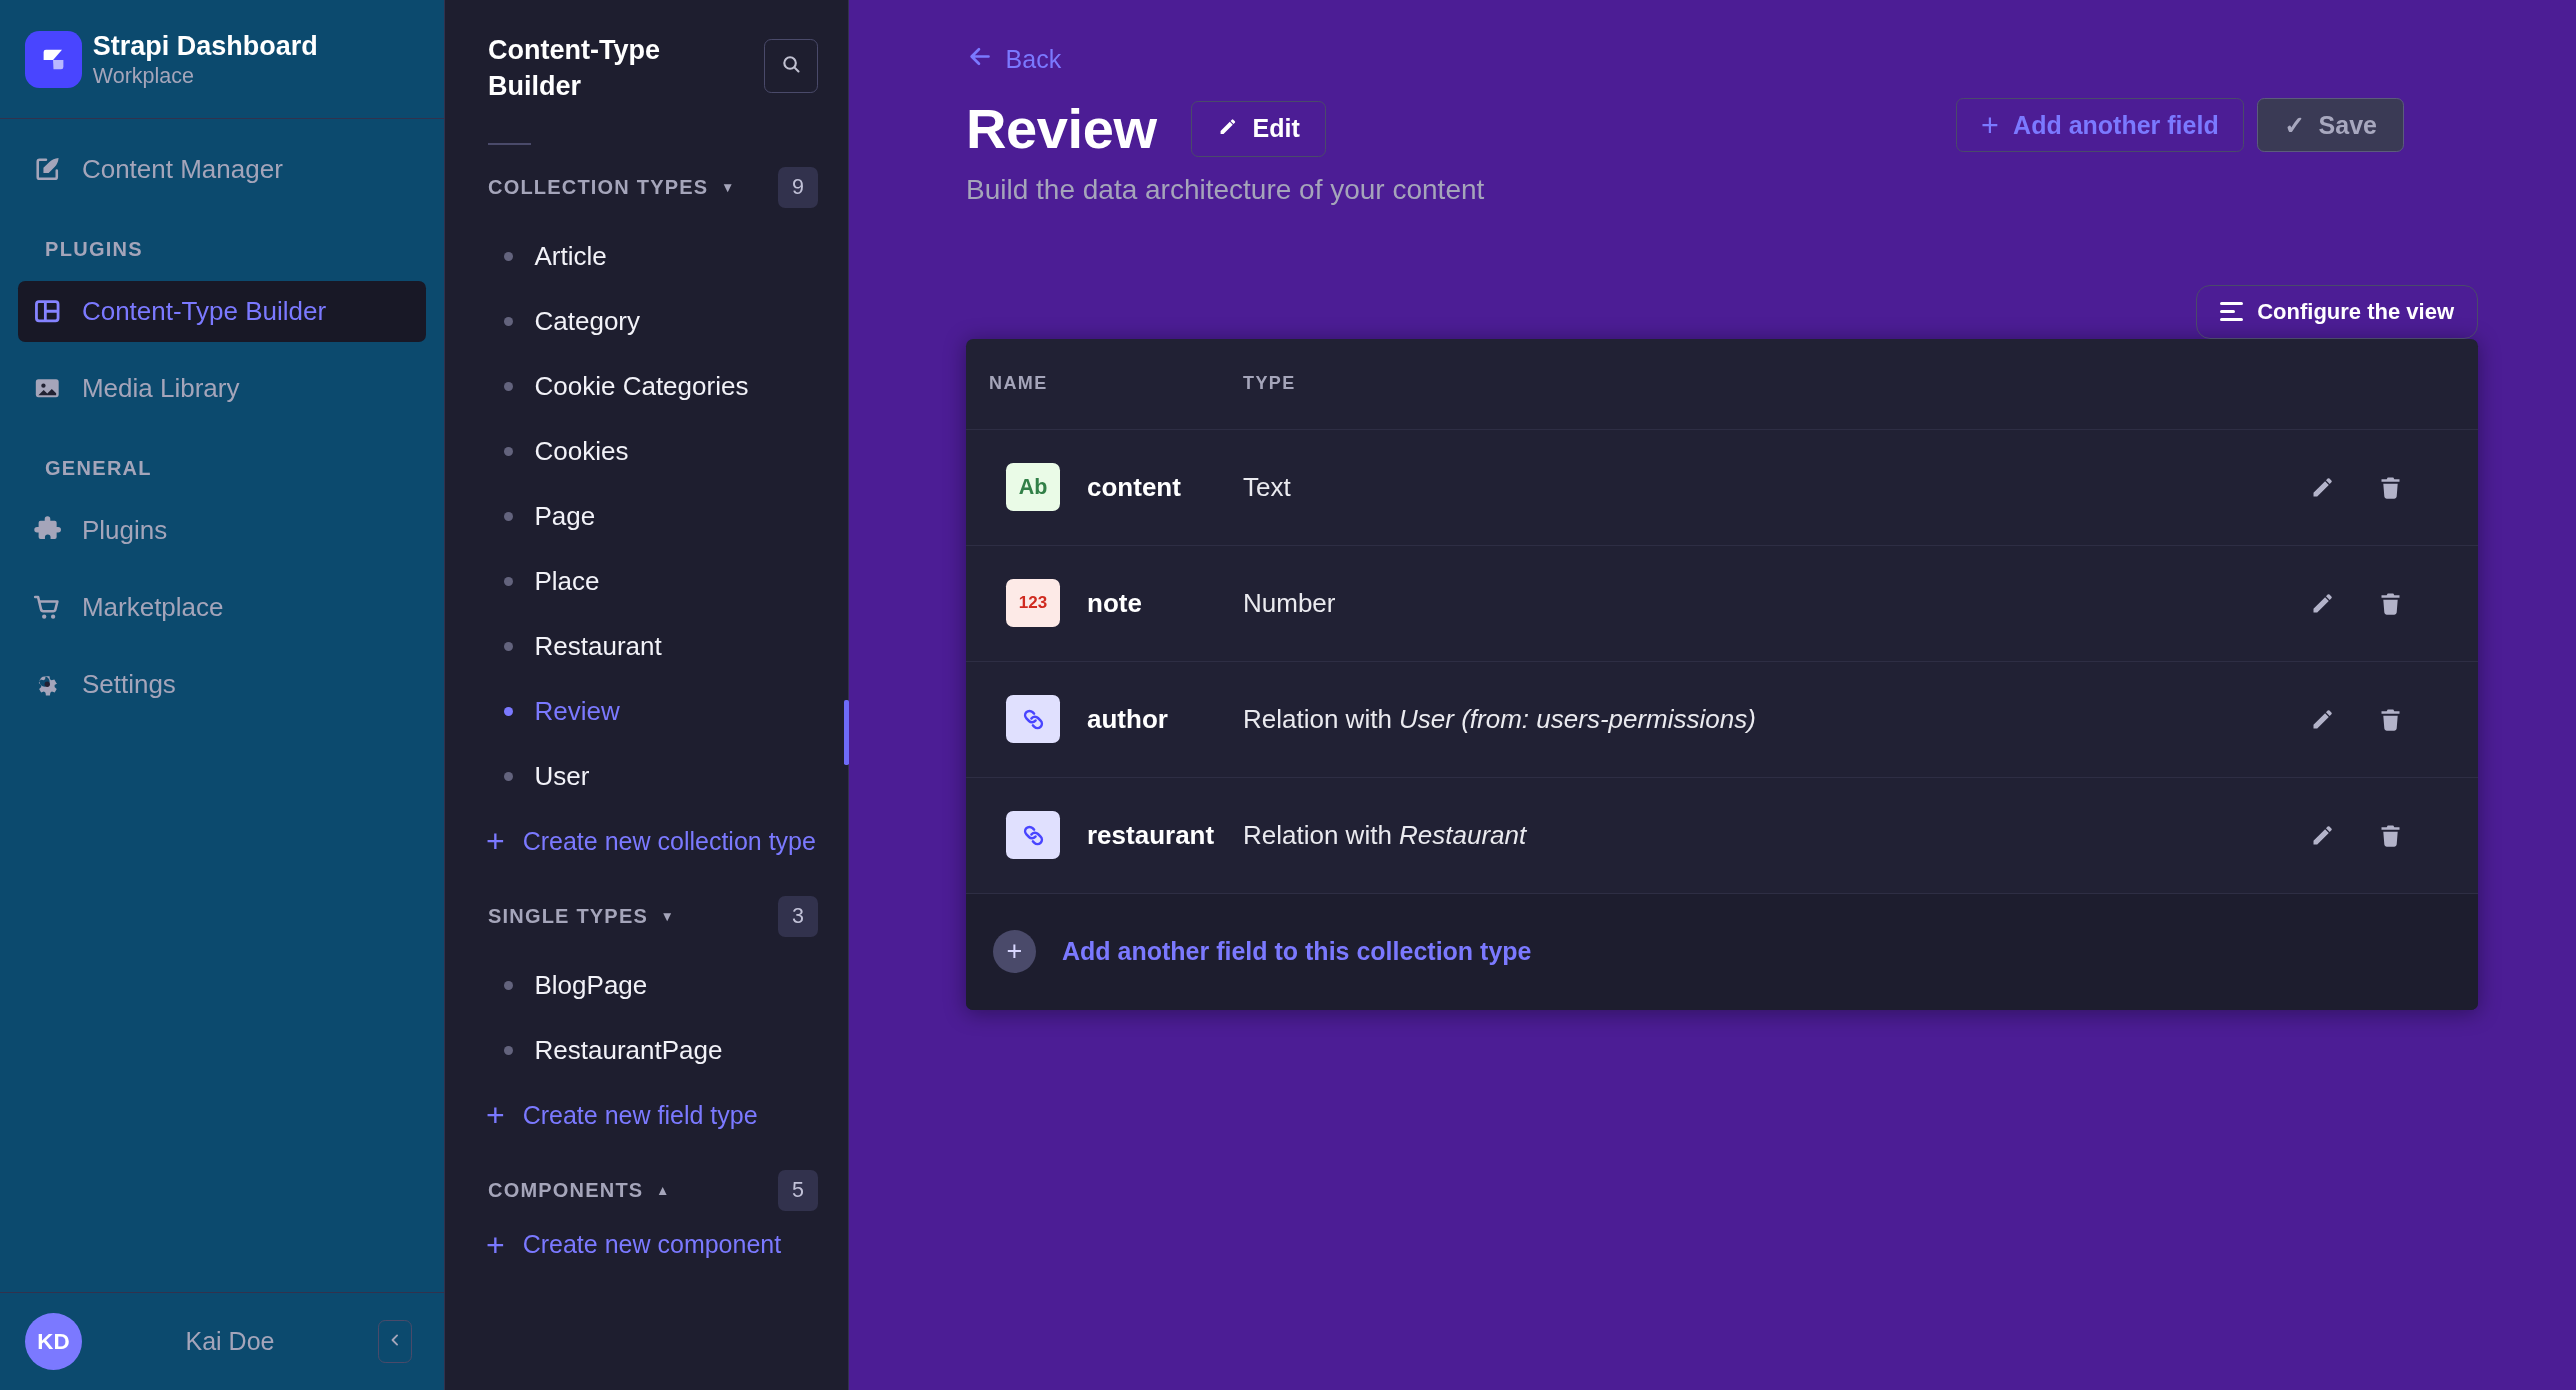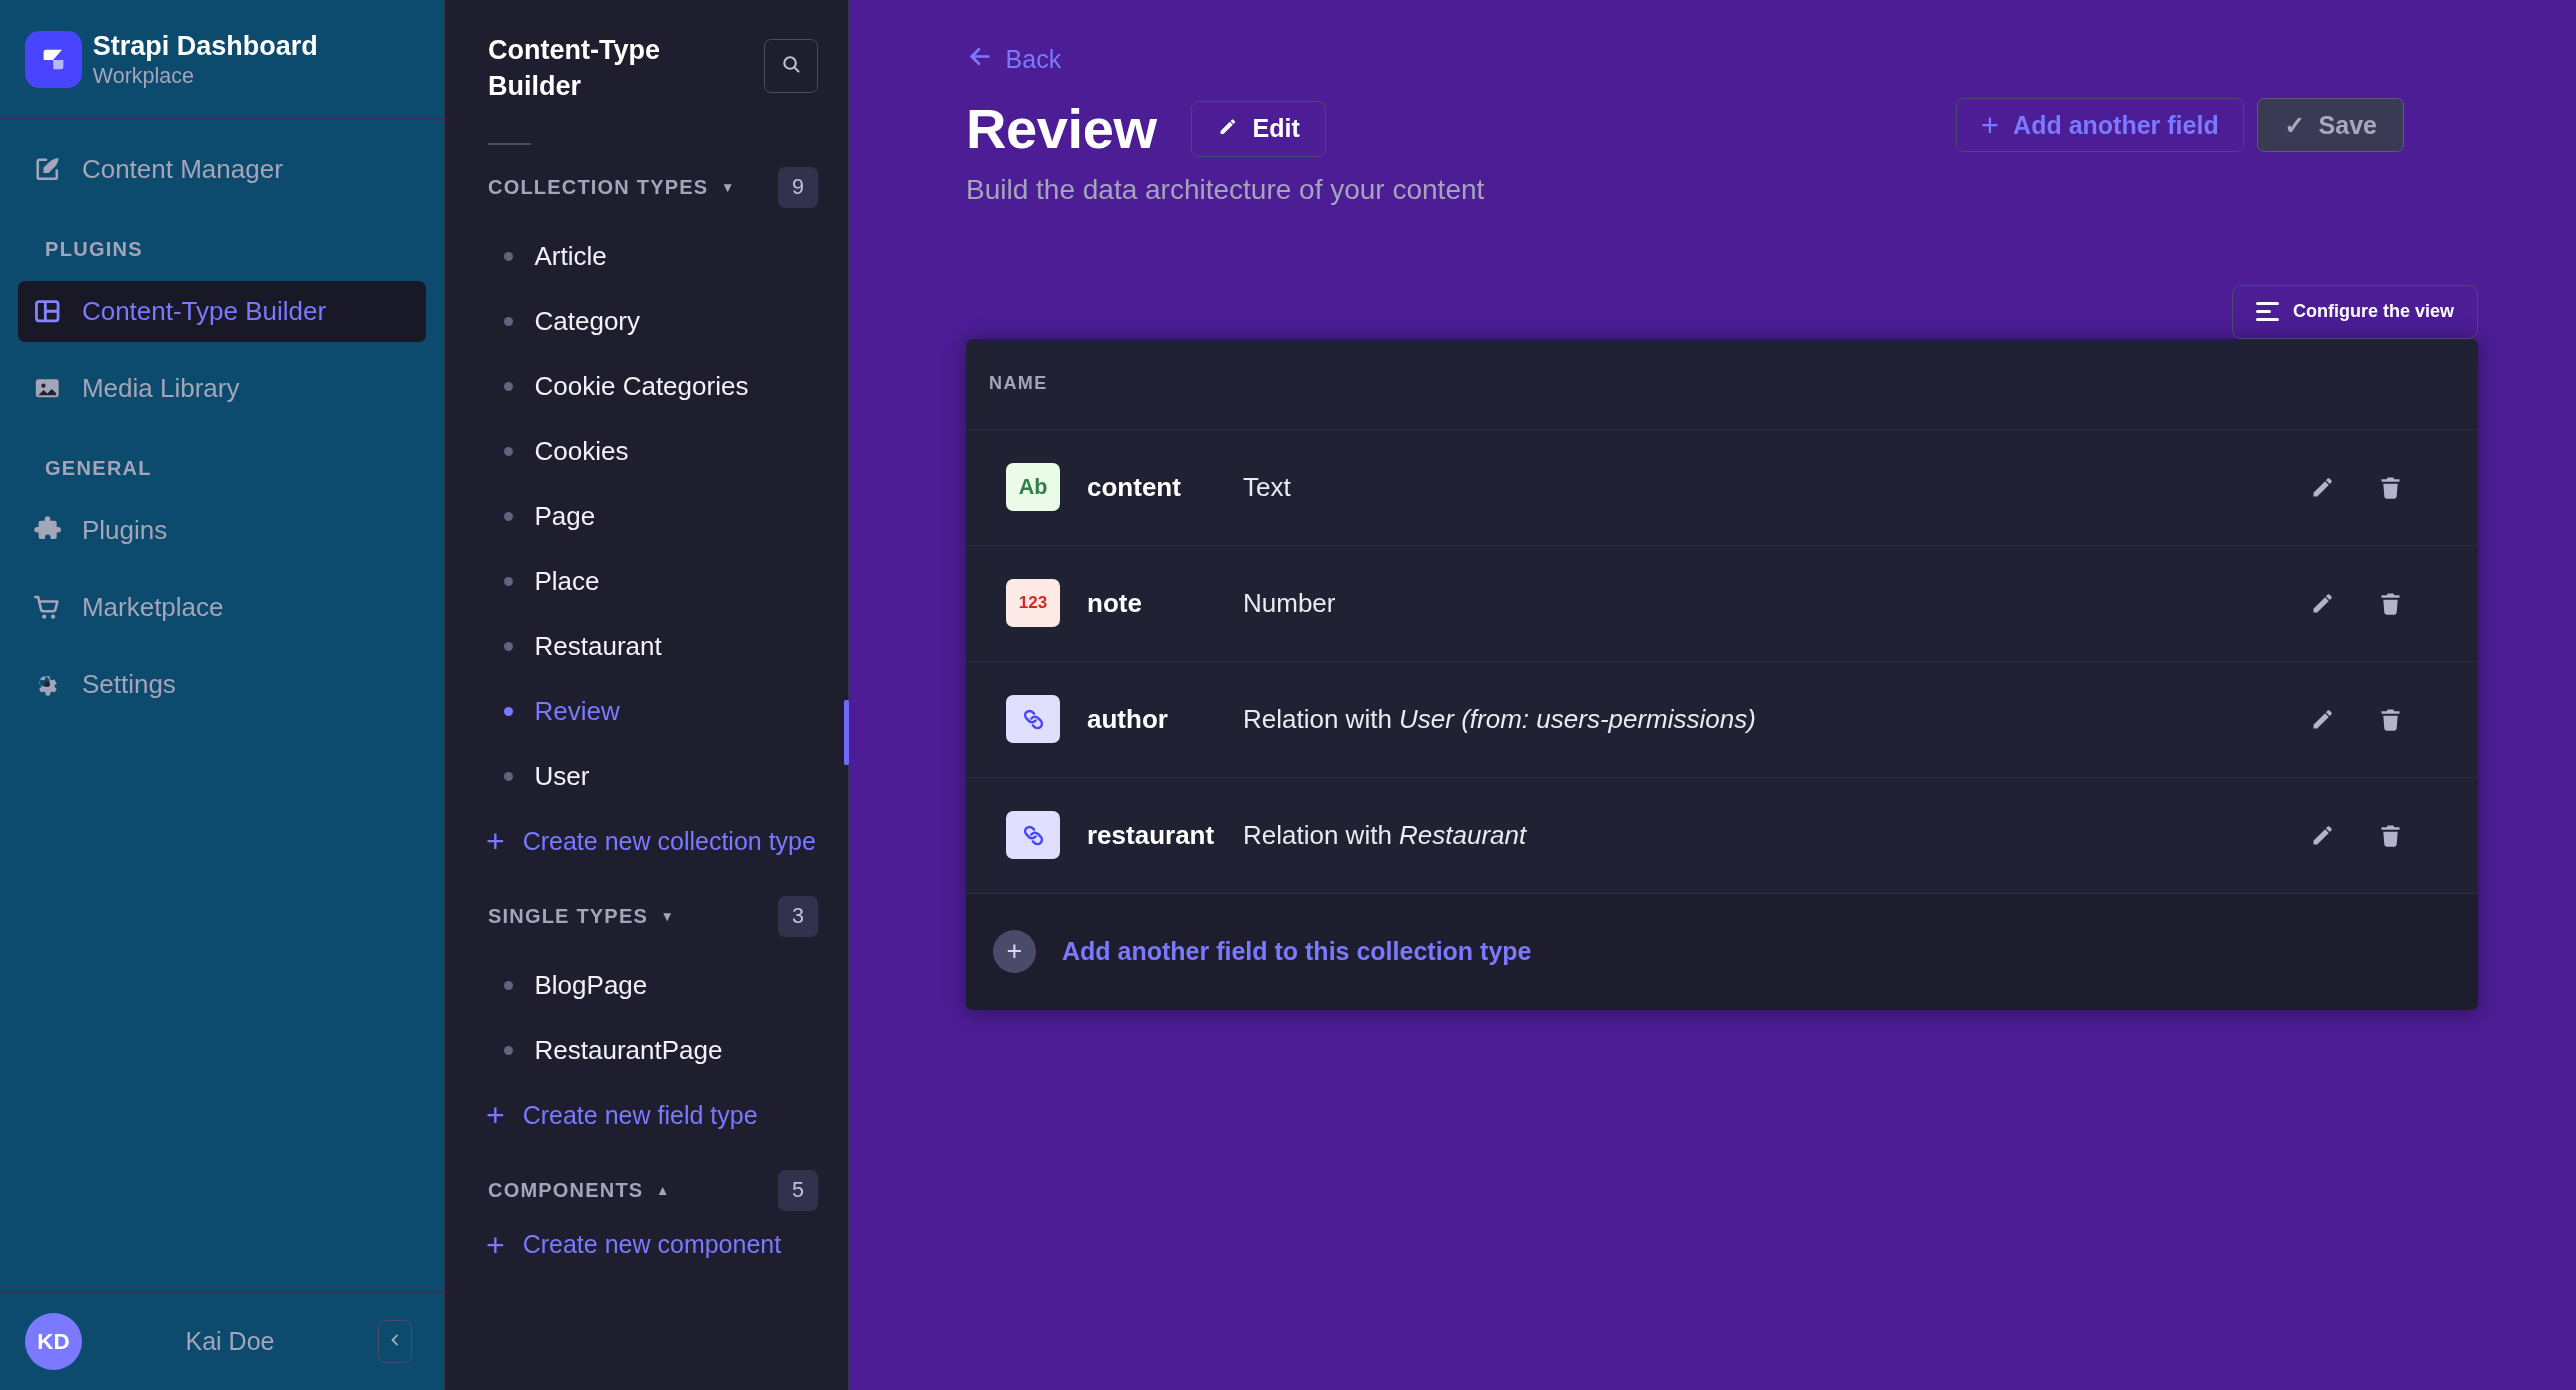--- a/index.html
+++ b/index.html
@@ -51,21 +51,21 @@
   .back-row { margin-top:43px; display:inline-flex; align-items:center; gap:12.6px; color:#7b79ff; font-size:25px; font-weight:500; cursor:pointer; }
   .title-row { display:flex; align-items:center; margin-top:20px; }
   .page-title { font-size:56px; font-weight:bold; color:#fff; letter-spacing:-0.4px; }
   .edit-btn { margin-left:34px; height:56px; padding:0 25px; border:0.9px solid #4a4a6a; border-radius:7.2px; background:transparent; color:#fff; font-size:25px; font-weight:bold; display:flex; align-items:center; gap:14.4px; cursor:pointer; }
   .subtitle { margin-top:12.6px; color:#a5a5ba; font-size:28px; }
   .header-actions { position:absolute; top:98px; right:172px; display:flex; gap:13.5px; }
   .btn-outline-primary { height:54px; padding:0 24px; border:0.9px solid #4a4a6a; border-radius:7.2px; background:transparent; color:#7b79ff; font-size:25px; font-weight:bold; display:flex; align-items:center; gap:14.4px; cursor:pointer; }
   .btn-outline-primary .plus { font-size:30.5px; font-weight:300; }
   .btn-save { height:54px; padding:0 26px; border:0.9px solid #5c5c7c; border-radius:7.2px; background:#3a3a55; color:#a8a8bf; font-size:25px; font-weight:bold; display:flex; align-items:center; gap:13.5px; cursor:pointer; }
   .toolbar { display:flex; justify-content:flex-end; margin-top:79px; }
-  .configure-btn { height:54px; padding:0 23px; border:0.9px solid #4a4a6a; border-radius:9px; background:transparent; color:#fff; font-size:18px; font-weight:bold; display:flex; align-items:center; gap:14.4px; cursor:pointer; }
+  .configure-btn { height:54px; padding:0 23px; border:0.9px solid #4a4a6a; border-radius:14px; background:transparent; color:#fff; font-size:22px; font-weight:bold; display:flex; align-items:center; gap:14.4px; cursor:pointer; }
   .bars { display:flex; flex-direction:column; gap:4.5px; }
   .bars i { display:block; height:3.6px; border-radius:1.8px; background:#fff; }
   .bars i:nth-child(1){ width:23px; } .bars i:nth-child(2){ width:15.2px; } .bars i:nth-child(3){ width:23px; }
 
   
   .panel { background:#212134; border-radius:7.2px; box-shadow:0 2.7px 21.5px rgba(4,4,12,.4); overflow:hidden; }
   .thead { height:91px; display:flex; align-items:center; padding:0 74px 0 23px; border-bottom:0.9px solid #2e2e44; }
   .th-name { width:254px; font-size:18px; font-weight:bold; letter-spacing:1.4px; color:#a5a5ba; }
   .th-type { flex:1; font-size:18px; font-weight:bold; letter-spacing:1.4px; color:#a5a5ba; }
   .trow { height:116px; display:flex; align-items:center; padding:0 74px 0 40px; border-bottom:0.9px solid #2e2e44; }
@@ -316,20 +316,21 @@
             <i></i>
             <i></i>
           </span>
         <span>Configure the view</span>
       </button>
     </div>
 
     <section class="panel">
       <div class="thead">
         <div class="th-name">NAME</div>
+        <div class="th-type">TYPE</div>
       </div>
 
       <div class="trow">
         <div class="cell-name">
           <span class="fbadge text">Ab</span>
           <span class="fname">content</span>
         </div>
         <div class="cell-type"><span>Text</span><em></em></div>
         <div class="row-actions">
           <button class="icon-btn">

